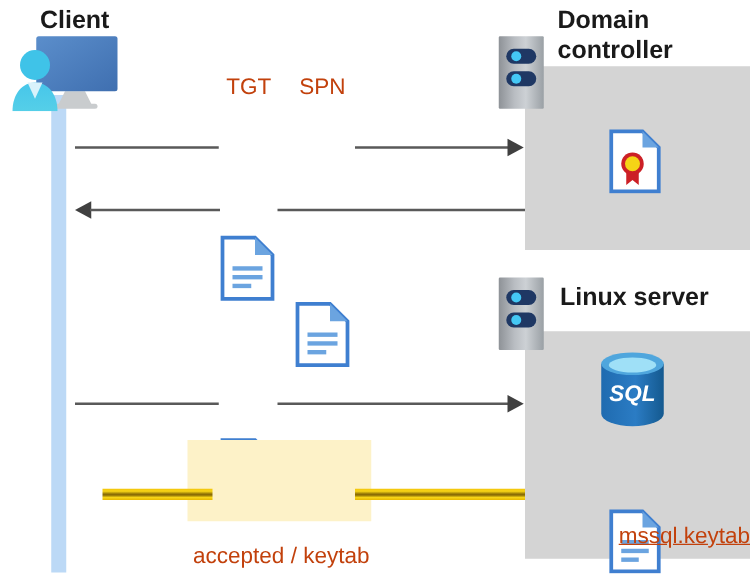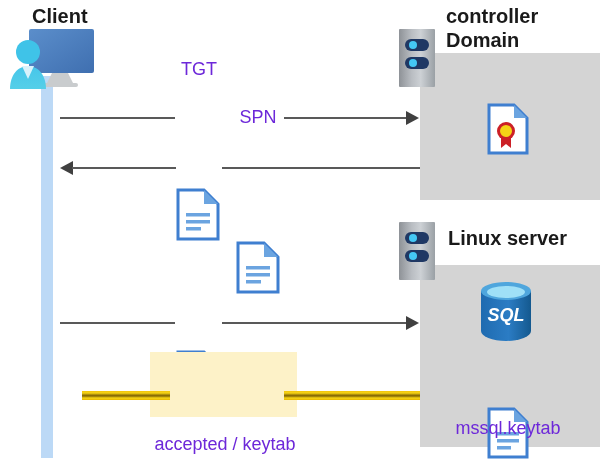--- a/index.html
+++ b/index.html
@@ -5,21 +5,21 @@
   html,body{margin:0;padding:0;background:#ffffff;}
   body{width:600px;height:468px;position:relative;overflow:hidden;
        font-family:"Liberation Sans","DejaVu Sans",sans-serif;}
   .stage{position:absolute;left:0;top:0;width:600px;height:468px;}
 
   
   .abs{position:absolute;}
 
   
   .title-bold{font-weight:bold;color:#1a1a1a;font-size:20px;line-height:24px;}
-  .label-plain{color:#6d28d9;font-size:18px;line-height:22px;}
+  .label-plain{color:#c2410c;font-size:18px;line-height:22px;}
 
   
   .lifeline{background:#bcd9f6;width:12px;}
 
   
   .zonebox{background:#d4d4d4;}
 
   
   .server{background:linear-gradient(90deg,#8e9297 0%,#b9bdc2 35%,#cdd1d5 60%,#9aa0a5 100%);
           border-radius:1px;}
@@ -87,22 +87,22 @@
   <div class="abs server" style="left:399px;top:29px;width:36px;height:58px;">
     <div class="bay" style="left:6px;top:10px;width:24px;height:12px;">
       <span class="dot" style="top:2px;"></span>
     </div>
     <div class="bay" style="left:6px;top:28px;width:24px;height:12px;">
       <span class="dot" style="top:2px;"></span>
     </div>
   </div>
 
   <div class="abs title-bold" style="left:446px;top:4px;width:150px;">
+    <div>Domain</div>
     <div>controller</div>
-    <div>Domain</div>
   </div>
 
   <div class="abs doc" style="left:487px;top:103px;">
     <svg width="42" height="52" viewBox="0 0 42 52">
       <path d="M2 2 H27 L40 15 V50 H2 Z" fill="#ffffff" stroke="#3f7fd0" stroke-width="3"></path>
       <path d="M27 2 L40 15 H27 Z" fill="#6ba4e0"></path>
 
       <path d="M14 32 L14 45 L19 41 L24 45 L24 32 Z" fill="#cc2026"></path>
 
       <circle cx="19" cy="28" r="9" fill="#cc2026"></circle>
@@ -140,24 +140,24 @@
   <div class="abs doc" style="left:487px;top:355px;">
     <svg width="42" height="52" viewBox="0 0 42 52">
       <path d="M2 2 H27 L40 15 V50 H2 Z" fill="#ffffff" stroke="#3f7fd0" stroke-width="3"></path>
       <path d="M27 2 L40 15 H27 Z" fill="#6ba4e0"></path>
       <rect x="10" y="25" width="22" height="3.5" fill="#6ba4e0"></rect>
       <rect x="10" y="32" width="22" height="3.5" fill="#6ba4e0"></rect>
       <rect x="10" y="39" width="14" height="3.5" fill="#6ba4e0"></rect>
     </svg>
   </div>
 
-  <div class="abs label-plain" style="left:428px;top:417px;width:160px;text-align:center;">mssql.keytab</div>
+  <div class="abs label-plain" style="left:440px;top:417px;width:160px;text-align:right;text-decoration:underline;">mssql.keytab</div>
 
   <div class="abs label-plain" style="left:174px;top:58px;width:50px;text-align:center;">TGT</div>
-  <div class="abs label-plain" style="left:233px;top:58px;width:50px;text-align:center;margin-top:48px;">SPN</div>
+  <div class="abs label-plain" style="left:233px;top:58px;width:50px;text-align:center;">SPN</div>
 
   <div class="abs hline" style="left:60px;top:117px;width:115px;"></div>
 
   <div class="abs doc" style="left:176px;top:84px;">
     <svg width="44" height="53" viewBox="0 0 44 53">
       <path d="M2 2 H28 L42 16 V51 H2 Z" fill="#ffffff" stroke="#3f7fd0" stroke-width="3"></path>
       <path d="M28 2 L42 16 H28 Z" fill="#6ba4e0"></path>
       <rect x="10" y="25" width="24" height="3.5" fill="#6ba4e0"></rect>
       <rect x="10" y="32" width="24" height="3.5" fill="#6ba4e0"></rect>
       <rect x="10" y="39" width="15" height="3.5" fill="#6ba4e0"></rect>

